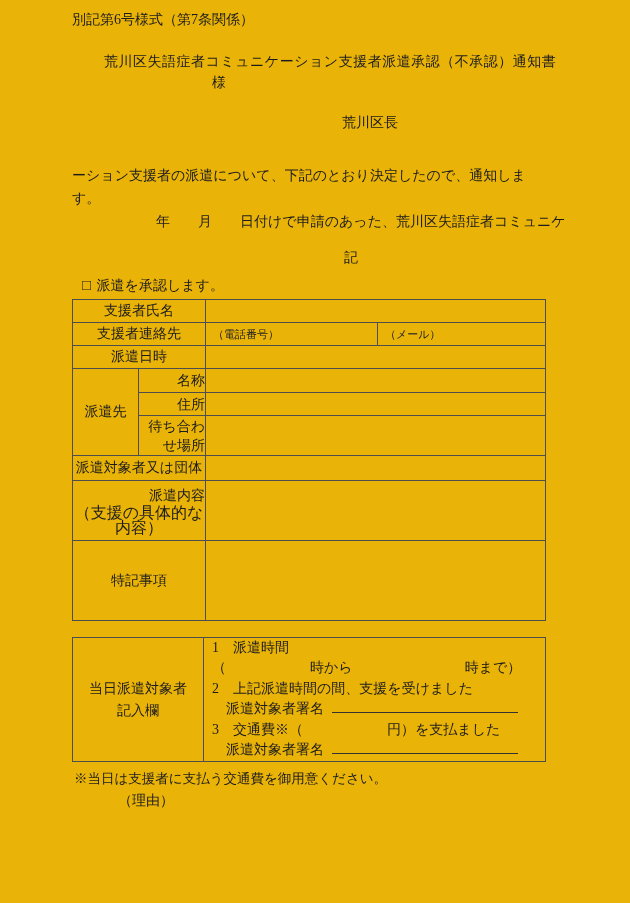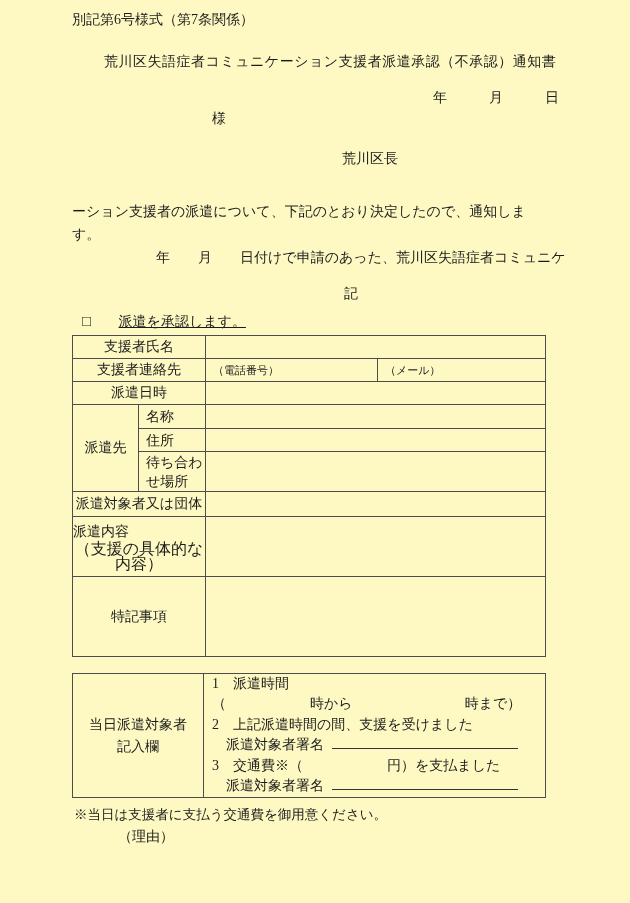--- a/index.html
+++ b/index.html
@@ -1,47 +1,47 @@
 <!DOCTYPE html>
 <html><head>
 <meta charset="utf-8">
 <style>
   html,body{margin:0;padding:0;background:#e8e8e8;}
   .page{
     position:relative;
     width:630px;height:903px;
-    background:#fef9c3;
+    background:#eab308;
     color:#1c1c1c;
     font-family:"Liberation Serif","DejaVu Serif",serif;
     font-size:14px;
     line-height:18px;
     overflow:hidden;
     margin:0 auto;
   }
   .form-number{margin:11px 0 0 72px;}
   .doc-title{margin:24px 0 0 104px;letter-spacing:0.5px;}
   .date-line{margin:18px 0 0 433px;}
   .addressee{margin:3px 0 0 212px;}
   .sender{margin:22px 0 0 342px;}
   .body-par{margin:32px 0 0 72px;width:478px;line-height:23px;}
   .record-marker{margin:16px 0 0 344px;}
   .checkbox-line{margin-left:82px;}
   .cb-approve{margin-top:9px;}
   .cb-reject{margin-top:20px;}
   .cb{font-size:15px;display:inline-block;}
-  .cb-label{margin-left:24px;text-decoration:underline;}
+  .cb-label{margin-left:2px;}
   .reason{margin:4px 0 0 118px;}
   table{border-collapse:collapse;table-layout:fixed;margin-left:72px;}
   td{border:1px solid #4d4d4d;padding:0;vertical-align:middle;overflow:hidden;}
   .t1{width:473px;margin-top:4px;}
   .t1 .lab{text-align:center;}
-  .sub-label{text-align:left;padding-left:7px;word-break:break-all;line-height:19px;}
+  .sub-label{text-align:right;padding-left:7px;word-break:break-all;line-height:19px;}
   .cap{font-size:11px;padding-left:7px;text-align:left;color:#222;}
   .content-cap{font-size:16px;line-height:15px;}
-  .lab2{text-align:left;line-height:19px;}
+  .lab2{text-align:right;line-height:19px;}
   .r1 td,.r2 td,.r3 td,.r5 td{height:22px;}
   .r4 td{height:23px;}
   .r6 td{height:39px;}
   .r7 td{height:24px;}
   .r8 td{height:59px;}
   .r9 td{height:79px;}
   .t2{width:473px;margin-top:16px;}
   .t2 td{height:123px;}
   .t2-left{text-align:center;line-height:22px;}
   .t2-right{vertical-align:top;text-align:left;margin-top:19px;}
@@ -51,21 +51,20 @@
 </style>
 </head>
 <body>
 
 <div class="page">
 
   <div class="form-number">別記第6号様式（第7条関係）</div>
 
   <div class="doc-title">荒川区失語症者コミュニケーション支援者派遣承認（不承認）通知書</div>
 
-  <div class="date-line">年　　　月　　　日</div>
 
   <div class="addressee">様</div>
 
   <div class="sender">荒川区長</div>
 
   <div class="body-par">
     <div>ーション支援者の派遣について、下記のとおり決定したので、通知します。</div>
     <div style="white-space:pre;">　　　　　　年　　月　　日付けで申請のあった、荒川区失語症者コミュニケ</div>
   </div>
 

